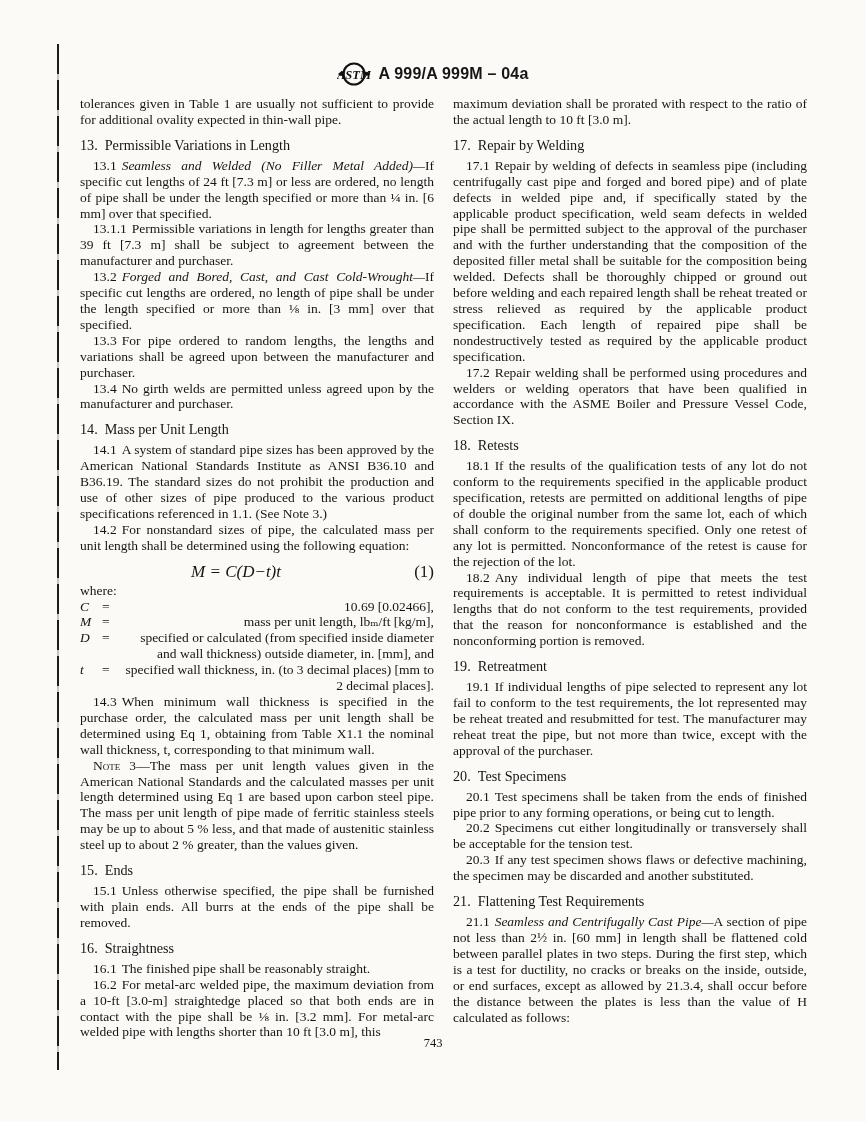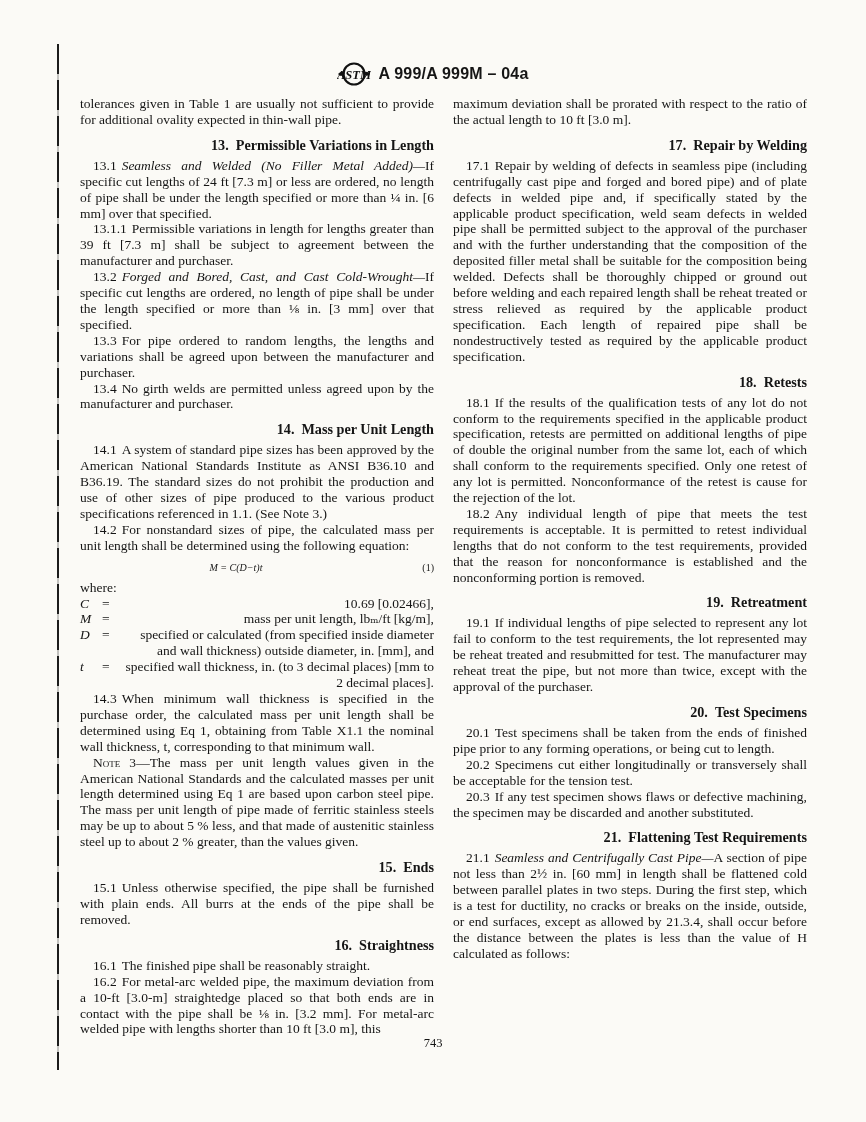--- a/index.html
+++ b/index.html
@@ -27,27 +27,27 @@
     display:flex; gap:19px;
   }
   .col { width:354px; }
   .col p { margin:0; font-size:13.5px; line-height:15.9px; text-align:justify; }
   .para { text-indent:13px; }
   .cont { text-indent:0; }
   .small-note { font-size:11.6px; line-height:13.5px; text-align:justify; }
   .note3 { margin:7px 0 3px; text-indent:13px; }
   .note-label { font-variant:small-caps; }
   .sec-h {
-    font-weight:bold; font-size:14.2px; line-height:16px;
-    margin:9px 0 5px; text-align:right;
+    font-weight:normal; font-size:14.2px; line-height:16px;
+    margin:9px 0 5px; text-align:left;
   }
   .hnum { margin-right:7px; }
   .pnum { margin-right:5px; }
   .lead { }
-  .eq-row { display:flex; align-items:center; margin:8px 0 7px; font-size:10px; }
+  .eq-row { display:flex; align-items:center; margin:8px 0 1px; font-size:17px; }
   .eq-body { flex:1; text-align:center; font-style:italic; }
   .eq-num { width:42px; text-align:right; font-style:normal; }
   .where-label { text-indent:0; margin-top:2px; }
   .where-row { display:flex; font-size:13.5px; line-height:15.9px; }
   .w-sym { width:22px; font-style:italic; flex:none; }
   .w-eq { width:20px; flex:none; }
   .w-def { flex:1; text-align:right; }
   .footer {
     position:absolute; top:1036px; left:0; right:0;
     text-align:center; font-size:12.5px;
@@ -142,20 +142,21 @@
     </div>
 
     <div class="col">
 
       <p class="cont">maximum deviation shall be prorated with respect to the ratio of the actual length to 10 ft [3.0 m].</p>
 
       <div class="sec-h"><span class="hnum">17.</span><span>Repair by Welding</span></div>
 
       <p class="para"><span class="pnum">17.1</span><span>Repair by welding of defects in seamless pipe (including centrifugally cast pipe and forged and bored pipe) and of plate defects in welded pipe and, if specifically stated by the applicable product specification, weld seam defects in welded pipe shall be permitted subject to the approval of the purchaser and with the further understanding that the composition of the deposited filler metal shall be suitable for the composition being welded. Defects shall be thoroughly chipped or ground out before welding and each repaired length shall be reheat treated or stress relieved as required by the applicable product specification. Each length of repaired pipe shall be nondestructively tested as required by the applicable product specification.</span></p>
 
+      <p class="para"><span class="pnum">17.2</span><span>Repair welding shall be performed using procedures and welders or welding operators that have been qualified in accordance with the ASME Boiler and Pressure Vessel Code, Section IX.</span></p>
 
       <div class="sec-h"><span class="hnum">18.</span><span>Retests</span></div>
 
       <p class="para"><span class="pnum">18.1</span><span>If the results of the qualification tests of any lot do not conform to the requirements specified in the applicable product specification, retests are permitted on additional lengths of pipe of double the original number from the same lot, each of which shall conform to the requirements specified. Only one retest of any lot is permitted. Nonconformance of the retest is cause for the rejection of the lot.</span></p>
 
       <p class="para"><span class="pnum">18.2</span><span>Any individual length of pipe that meets the test requirements is acceptable. It is permitted to retest individual lengths that do not conform to the test requirements, provided that the reason for nonconformance is established and the nonconforming portion is removed.</span></p>
 
       <div class="sec-h"><span class="hnum">19.</span><span>Retreatment</span></div>
 
       <p class="para"><span class="pnum">19.1</span><span>If individual lengths of pipe selected to represent any lot fail to conform to the test requirements, the lot represented may be reheat treated and resubmitted for test. The manufacturer may reheat treat the pipe, but not more than twice, except with the approval of the purchaser.</span></p>

